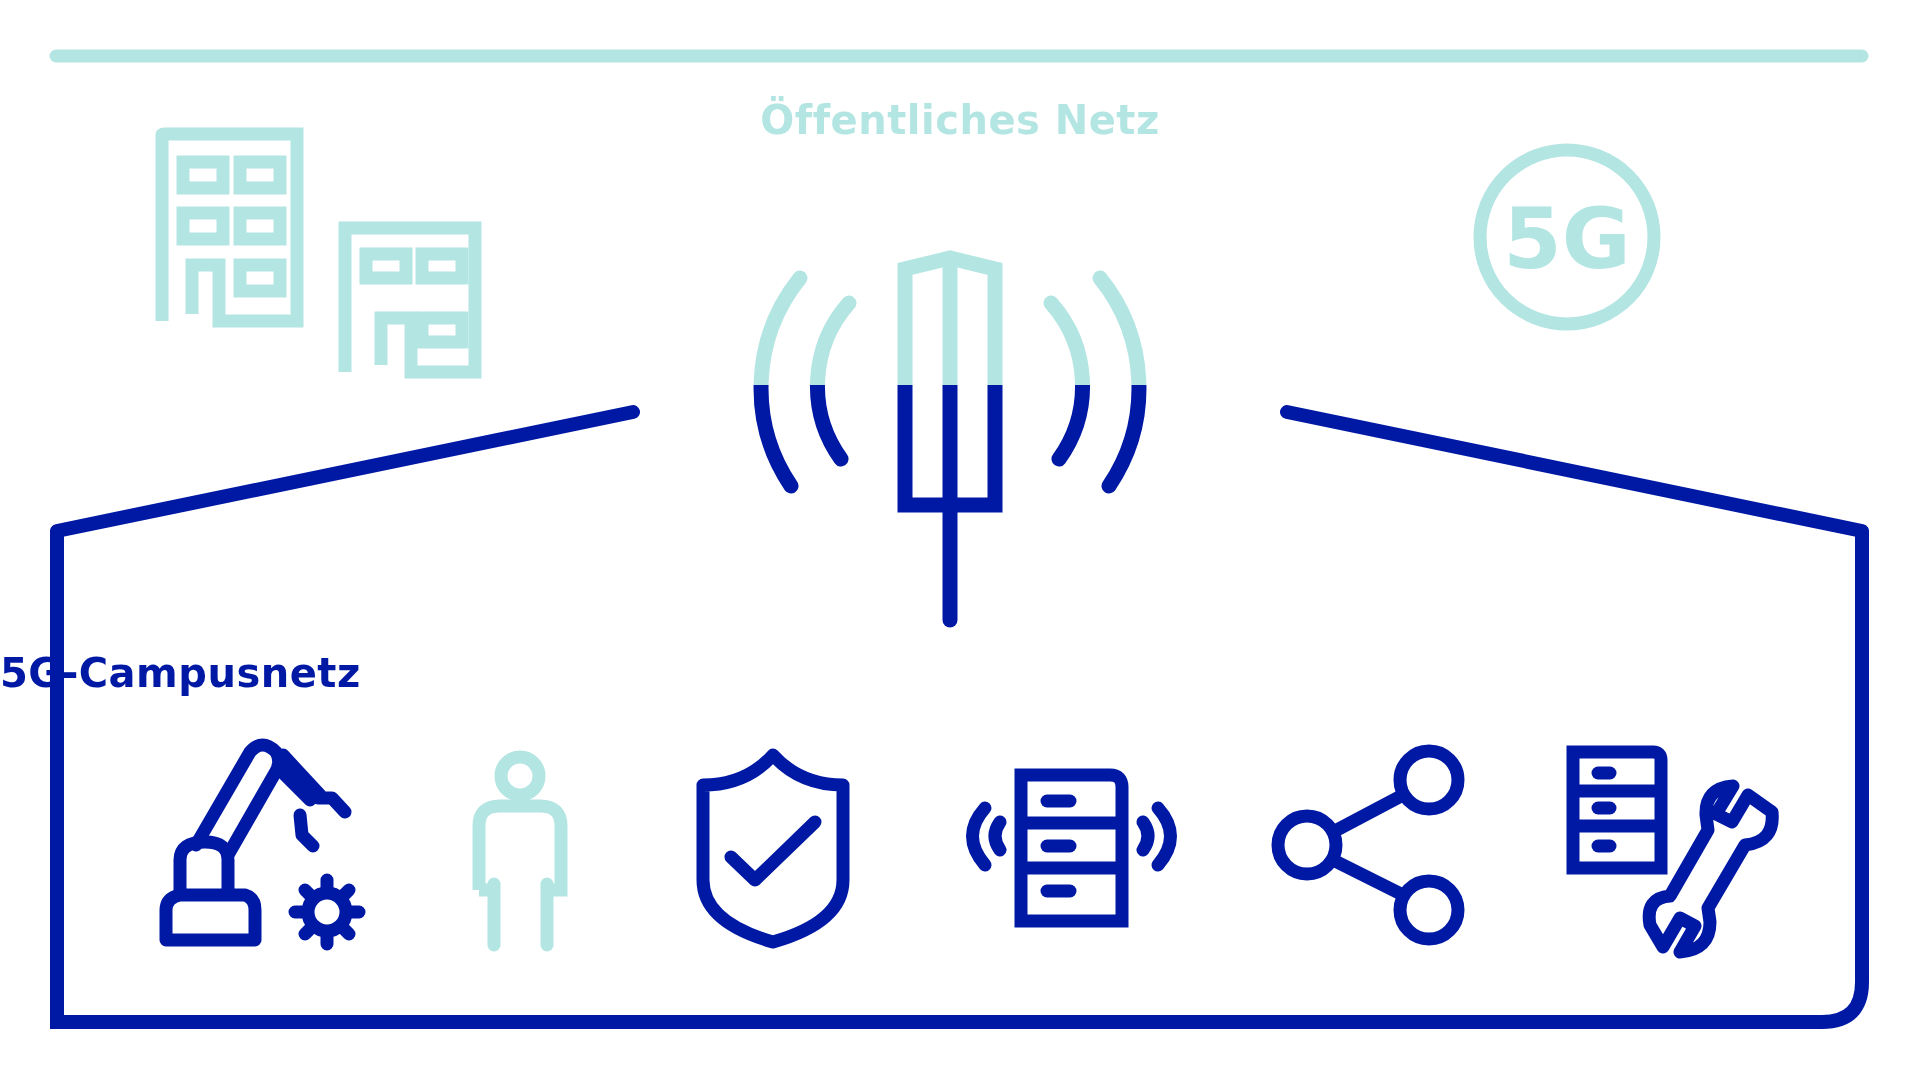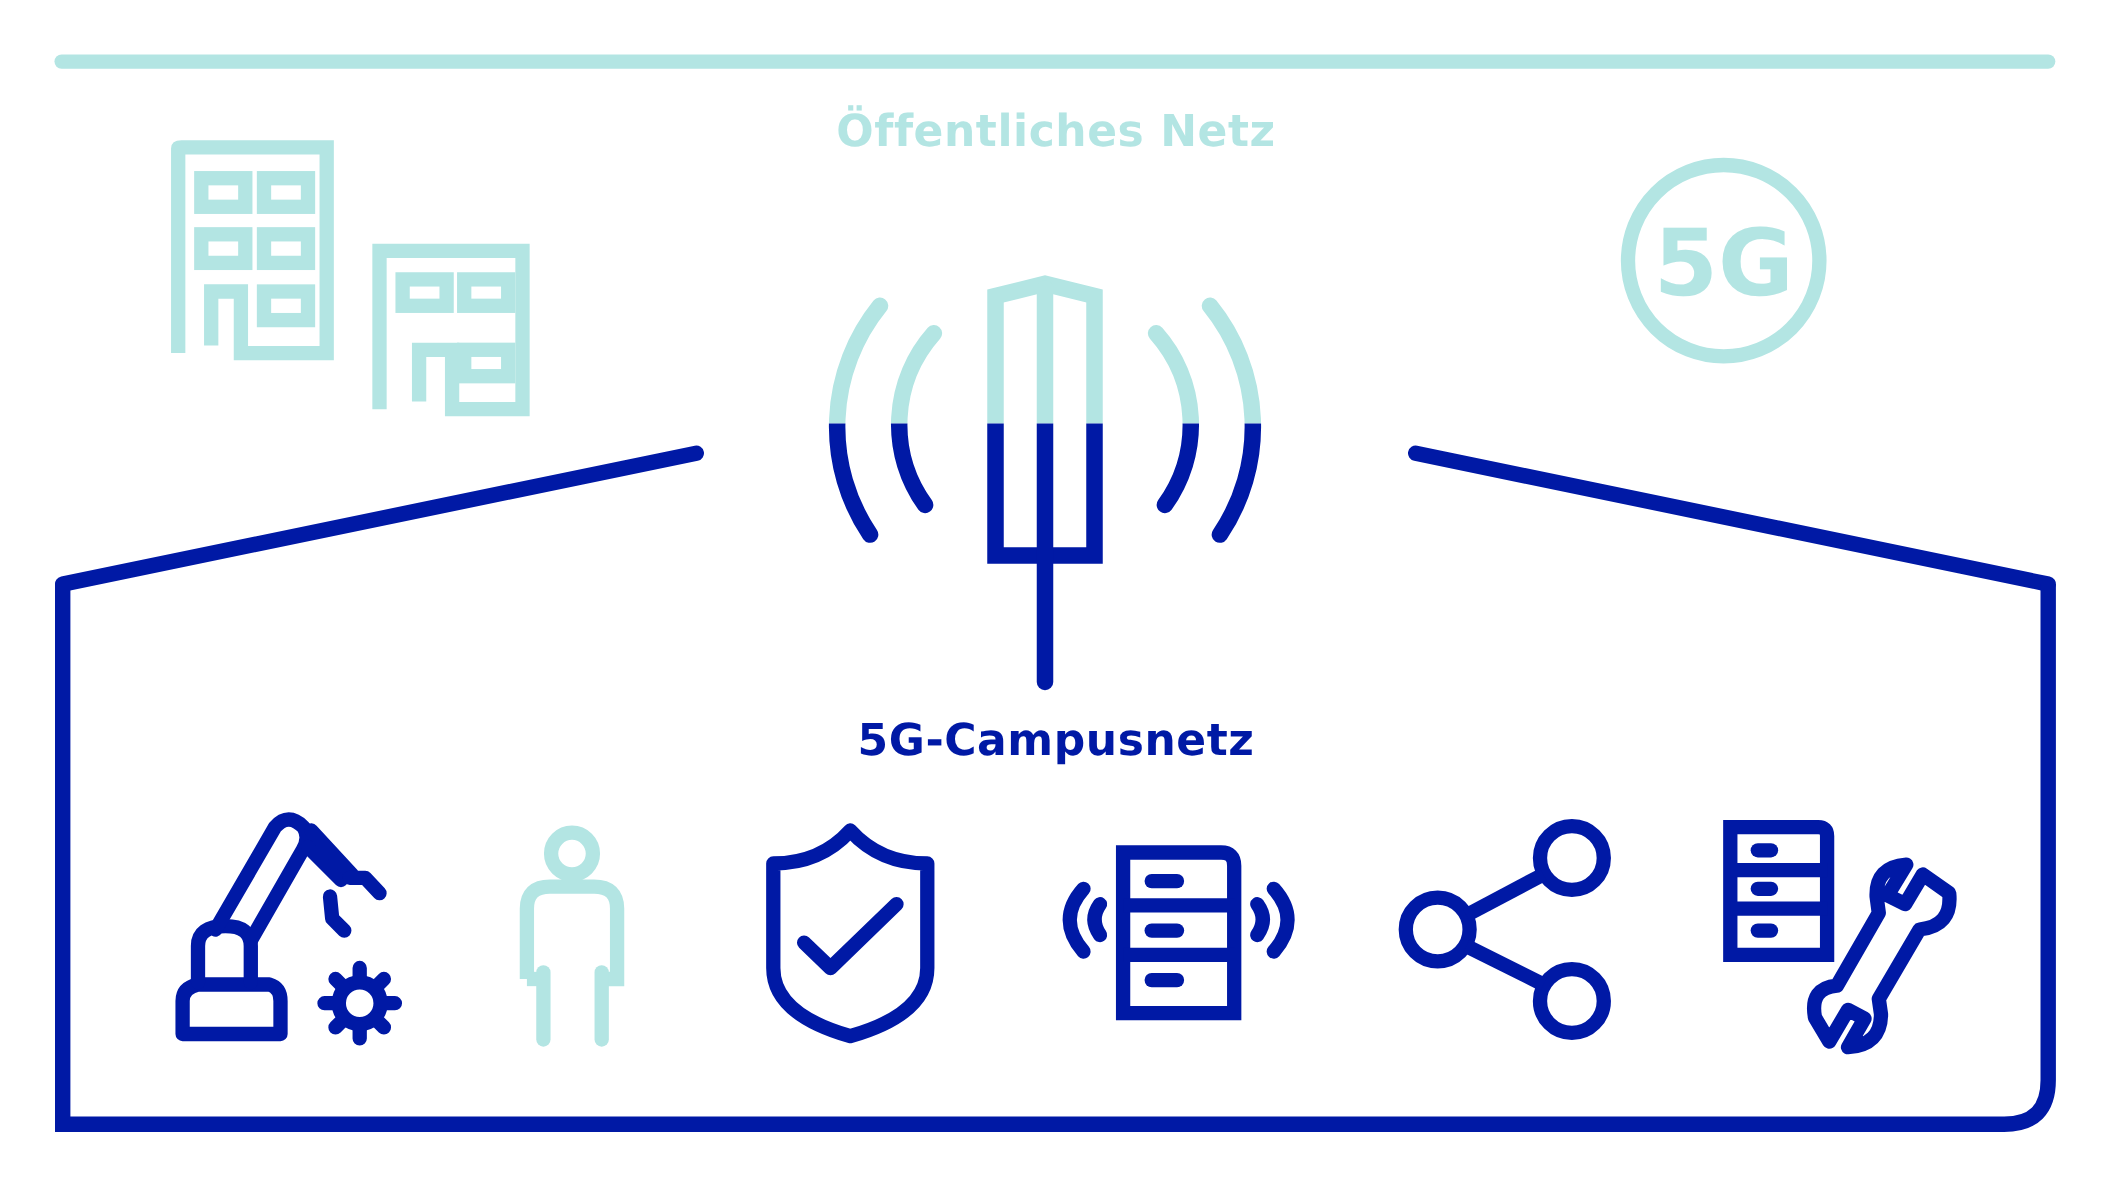--- a/index.html
+++ b/index.html
@@ -1,20 +1,20 @@
 <!DOCTYPE html>
 <html><head>
   <meta charset="utf-8">
   <style>
     html, body { margin: 0; padding: 0; background: #ffffff; }
     body { width: 1920px; height: 1080px; position: relative; overflow: hidden; font-family: "DejaVu Sans", sans-serif; }
     #stage { position: absolute; left: 0; top: 0; width: 1920px; height: 1080px; }
     .label { position: absolute; font-family: "DejaVu Sans", sans-serif; font-weight: bold; white-space: nowrap; letter-spacing: 0.5px; }
     #public-label { left: 0; width: 1920px; text-align: center; top: 97px; font-size: 40px; }
-    #campus-label { left: 0; width: 1920px; text-align: center; top: 650px; font-size: 40px; }
+    #campus-label { left: 0; width: 1920px; top: 650px; font-size: 40px; }
     .light { stroke: #B3E5E3; }
     .dark { stroke: #0019A5; }
     .fill-light { fill: #B3E5E3; }
   </style>
 </head>
 <body>
 
 <svg id="stage" width="1920" height="1080" viewBox="0 0 1920 1080" xmlns="http://www.w3.org/2000/svg">
 
   <line x1="56" y1="56" x2="1862" y2="56" class="light" stroke-width="13" stroke-linecap="round"></line>

